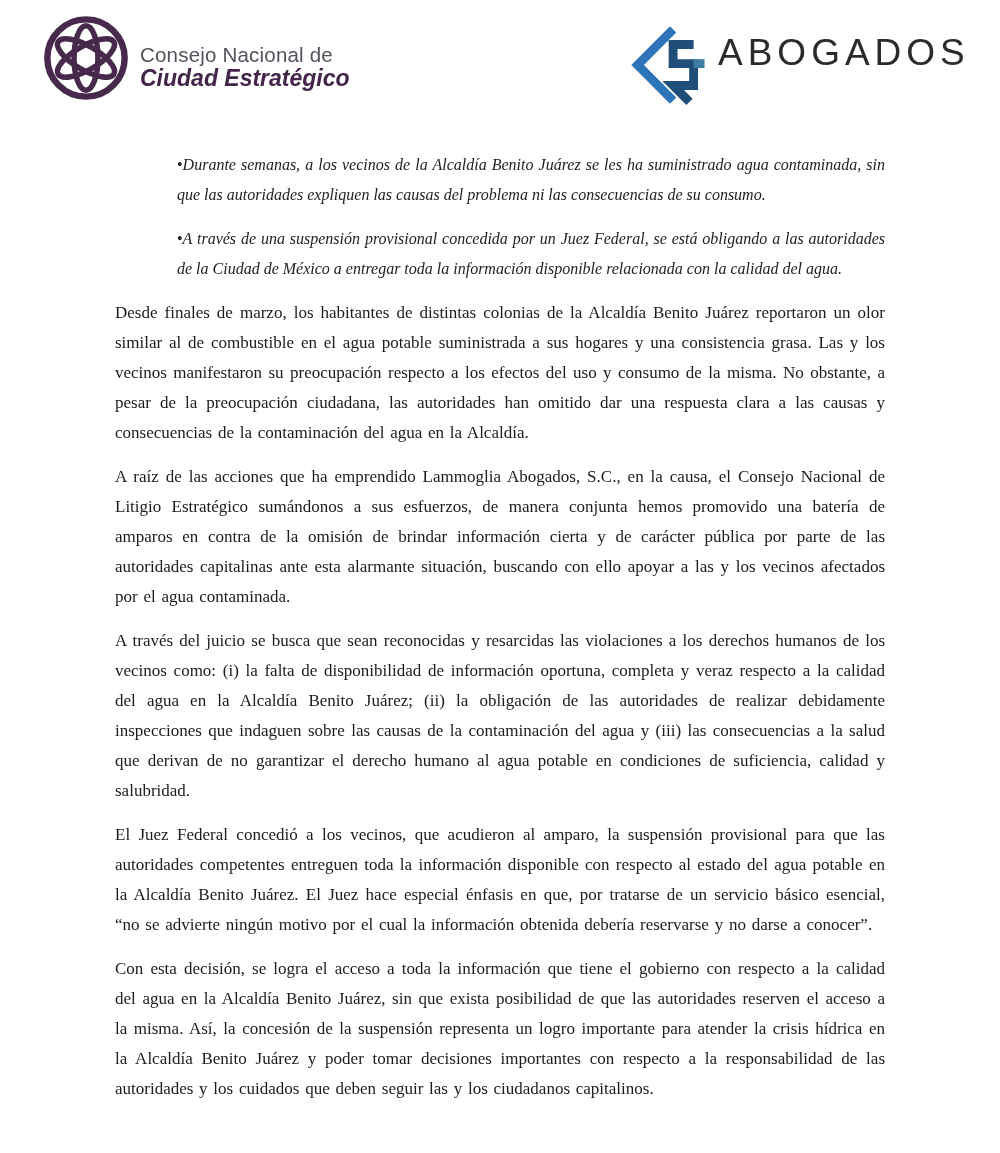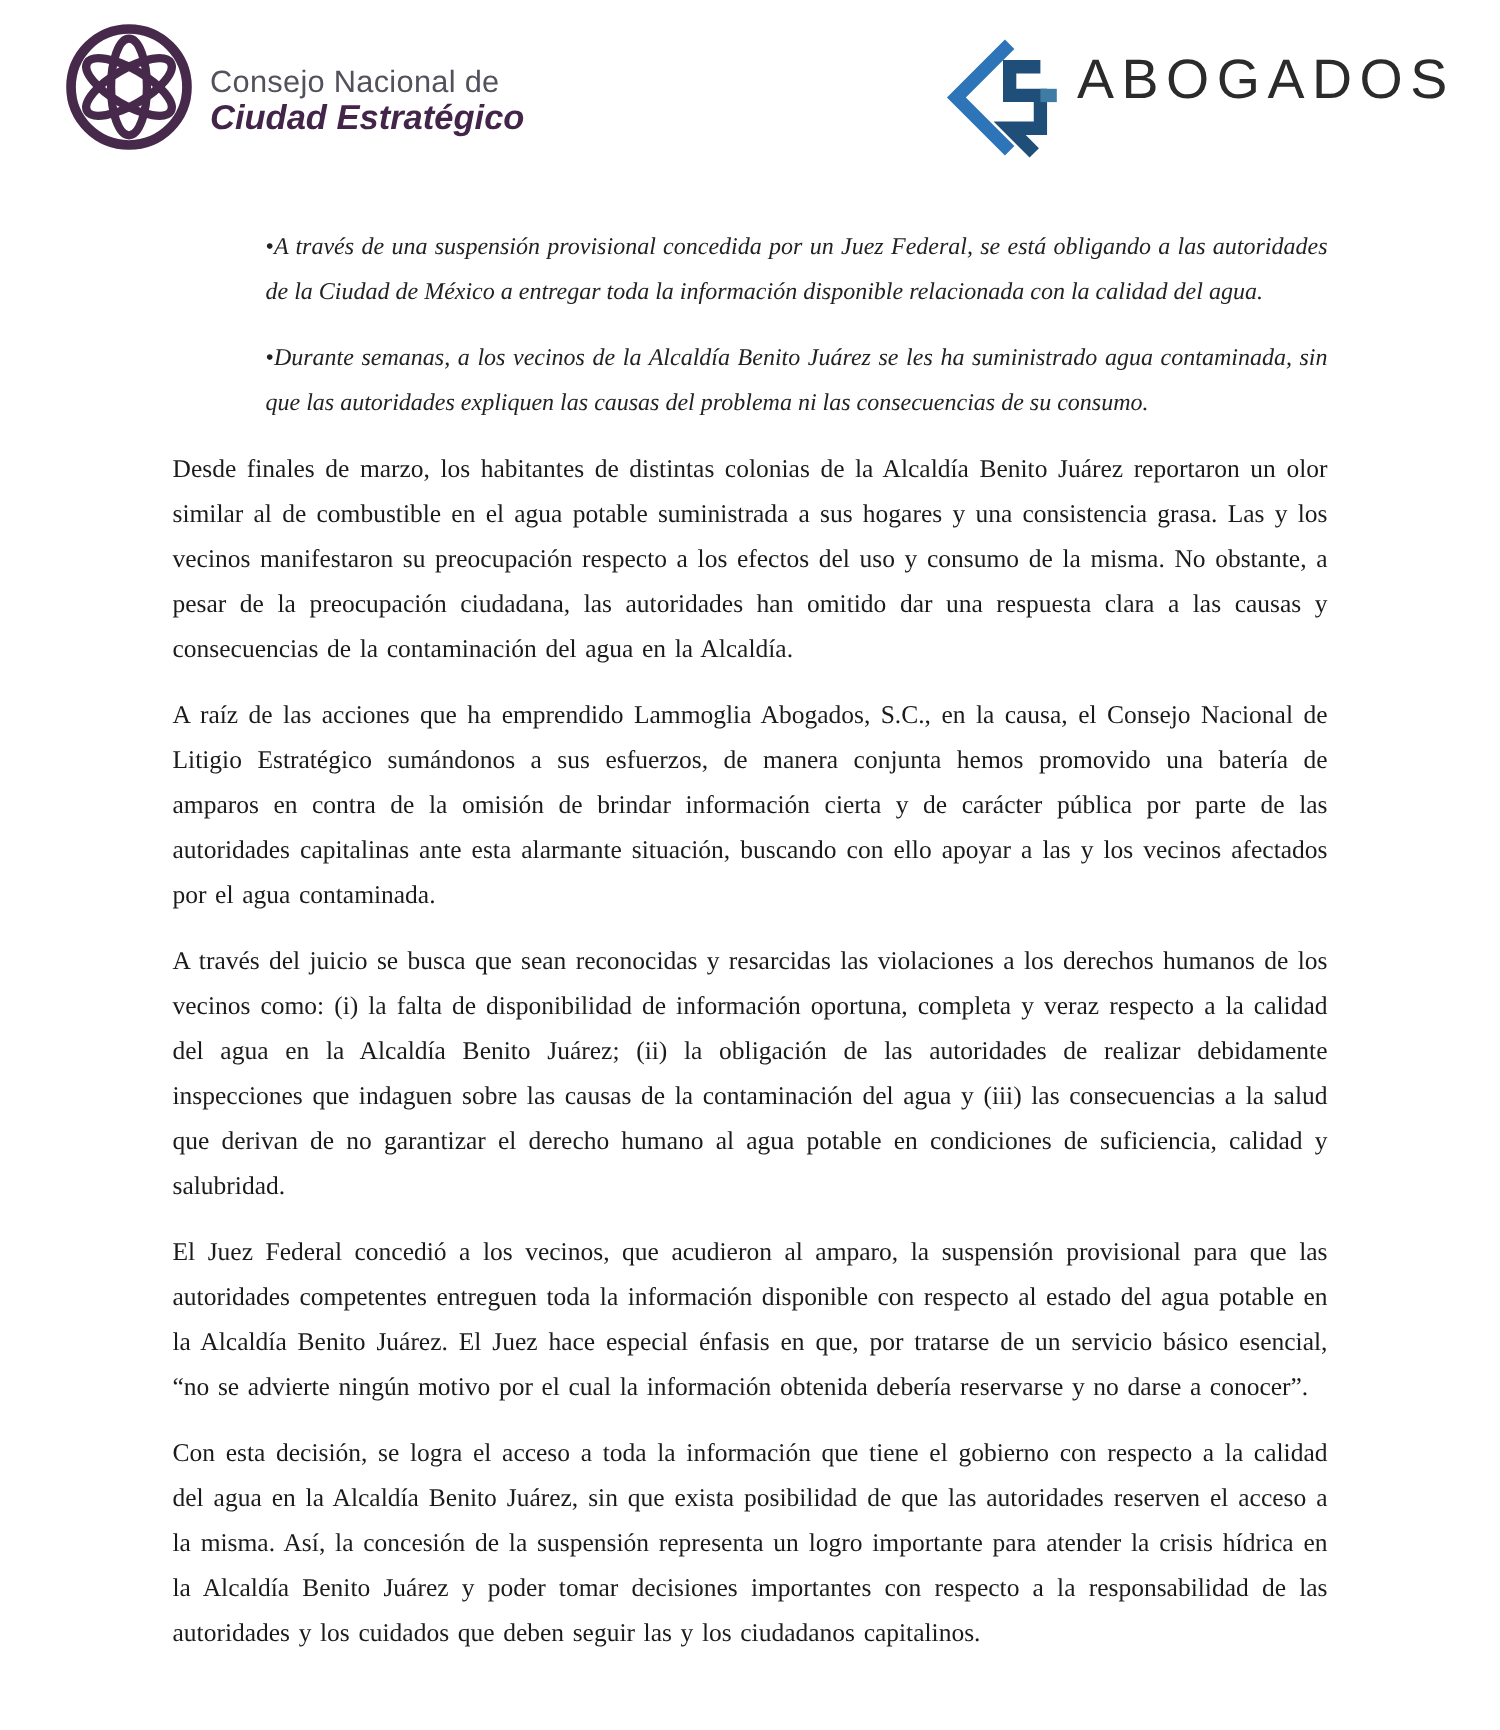--- a/index.html
+++ b/index.html
@@ -92,22 +92,22 @@
       <div class="lam-wordmark">ABOGADOS</div>
     </div>
   </div>
 
 </div>
 
 <div class="content">
 
 
   <div class="bullet-list">
+    <div class="bullet-item"><span class="bullet-marker">•</span><span>Durante semanas, a los vecinos de la Alcaldía Benito Juárez se les ha suministrado agua contaminada, sin que las autoridades expliquen las causas del problema ni las consecuencias de su consumo.</span></div>
     <div class="bullet-item"><span class="bullet-marker">•</span><span>A través de una suspensión provisional concedida por un Juez Federal, se está obligando a las autoridades de la Ciudad de México a entregar toda la información disponible relacionada con la calidad del agua.</span></div>
-    <div class="bullet-item"><span class="bullet-marker">•</span><span>Durante semanas, a los vecinos de la Alcaldía Benito Juárez se les ha suministrado agua contaminada, sin que las autoridades expliquen las causas del problema ni las consecuencias de su consumo.</span></div>
   </div>
 
   <p class="doc-paragraph">Desde finales de marzo, los habitantes de distintas colonias de la Alcaldía Benito Juárez reportaron un olor similar al de combustible en el agua potable suministrada a sus hogares y una consistencia grasa. Las y los vecinos manifestaron su preocupación respecto a los efectos del uso y consumo de la misma. No obstante, a pesar de la preocupación ciudadana, las autoridades han omitido dar una respuesta clara a las causas y consecuencias de la contaminación del agua en la Alcaldía.</p>
   <p class="doc-paragraph">A raíz de las acciones que ha emprendido Lammoglia Abogados, S.C., en la causa, el Consejo Nacional de Litigio Estratégico sumándonos a sus esfuerzos, de manera conjunta hemos promovido una batería de amparos en contra de la omisión de brindar información cierta y de carácter pública por parte de las autoridades capitalinas ante esta alarmante situación, buscando con ello apoyar a las y los vecinos afectados por el agua contaminada.</p>
   <p class="doc-paragraph">A través del juicio se busca que sean reconocidas y resarcidas las violaciones a los derechos humanos de los vecinos como: (i) la falta de disponibilidad de información oportuna, completa y veraz respecto a la calidad del agua en la Alcaldía Benito Juárez; (ii) la obligación de las autoridades de realizar debidamente inspecciones que indaguen sobre las causas de la contaminación del agua y (iii) las consecuencias a la salud que derivan de no garantizar el derecho humano al agua potable en condiciones de suficiencia, calidad y salubridad.</p>
   <p class="doc-paragraph">El Juez Federal concedió a los vecinos, que acudieron al amparo, la suspensión provisional para que las autoridades competentes entreguen toda la información disponible con respecto al estado del agua potable en la Alcaldía Benito Juárez. El Juez hace especial énfasis en que, por tratarse de un servicio básico esencial, “no se advierte ningún motivo por el cual la información obtenida debería reservarse y no darse a conocer”.</p>
   <p class="doc-paragraph">Con esta decisión, se logra el acceso a toda la información que tiene el gobierno con respecto a la calidad del agua en la Alcaldía Benito Juárez, sin que exista posibilidad de que las autoridades reserven el acceso a la misma. Así, la concesión de la suspensión representa un logro importante para atender la crisis hídrica en la Alcaldía Benito Juárez y poder tomar decisiones importantes con respecto a la responsabilidad de las autoridades y los cuidados que deben seguir las y los ciudadanos capitalinos.</p>
 
 </div>
 

